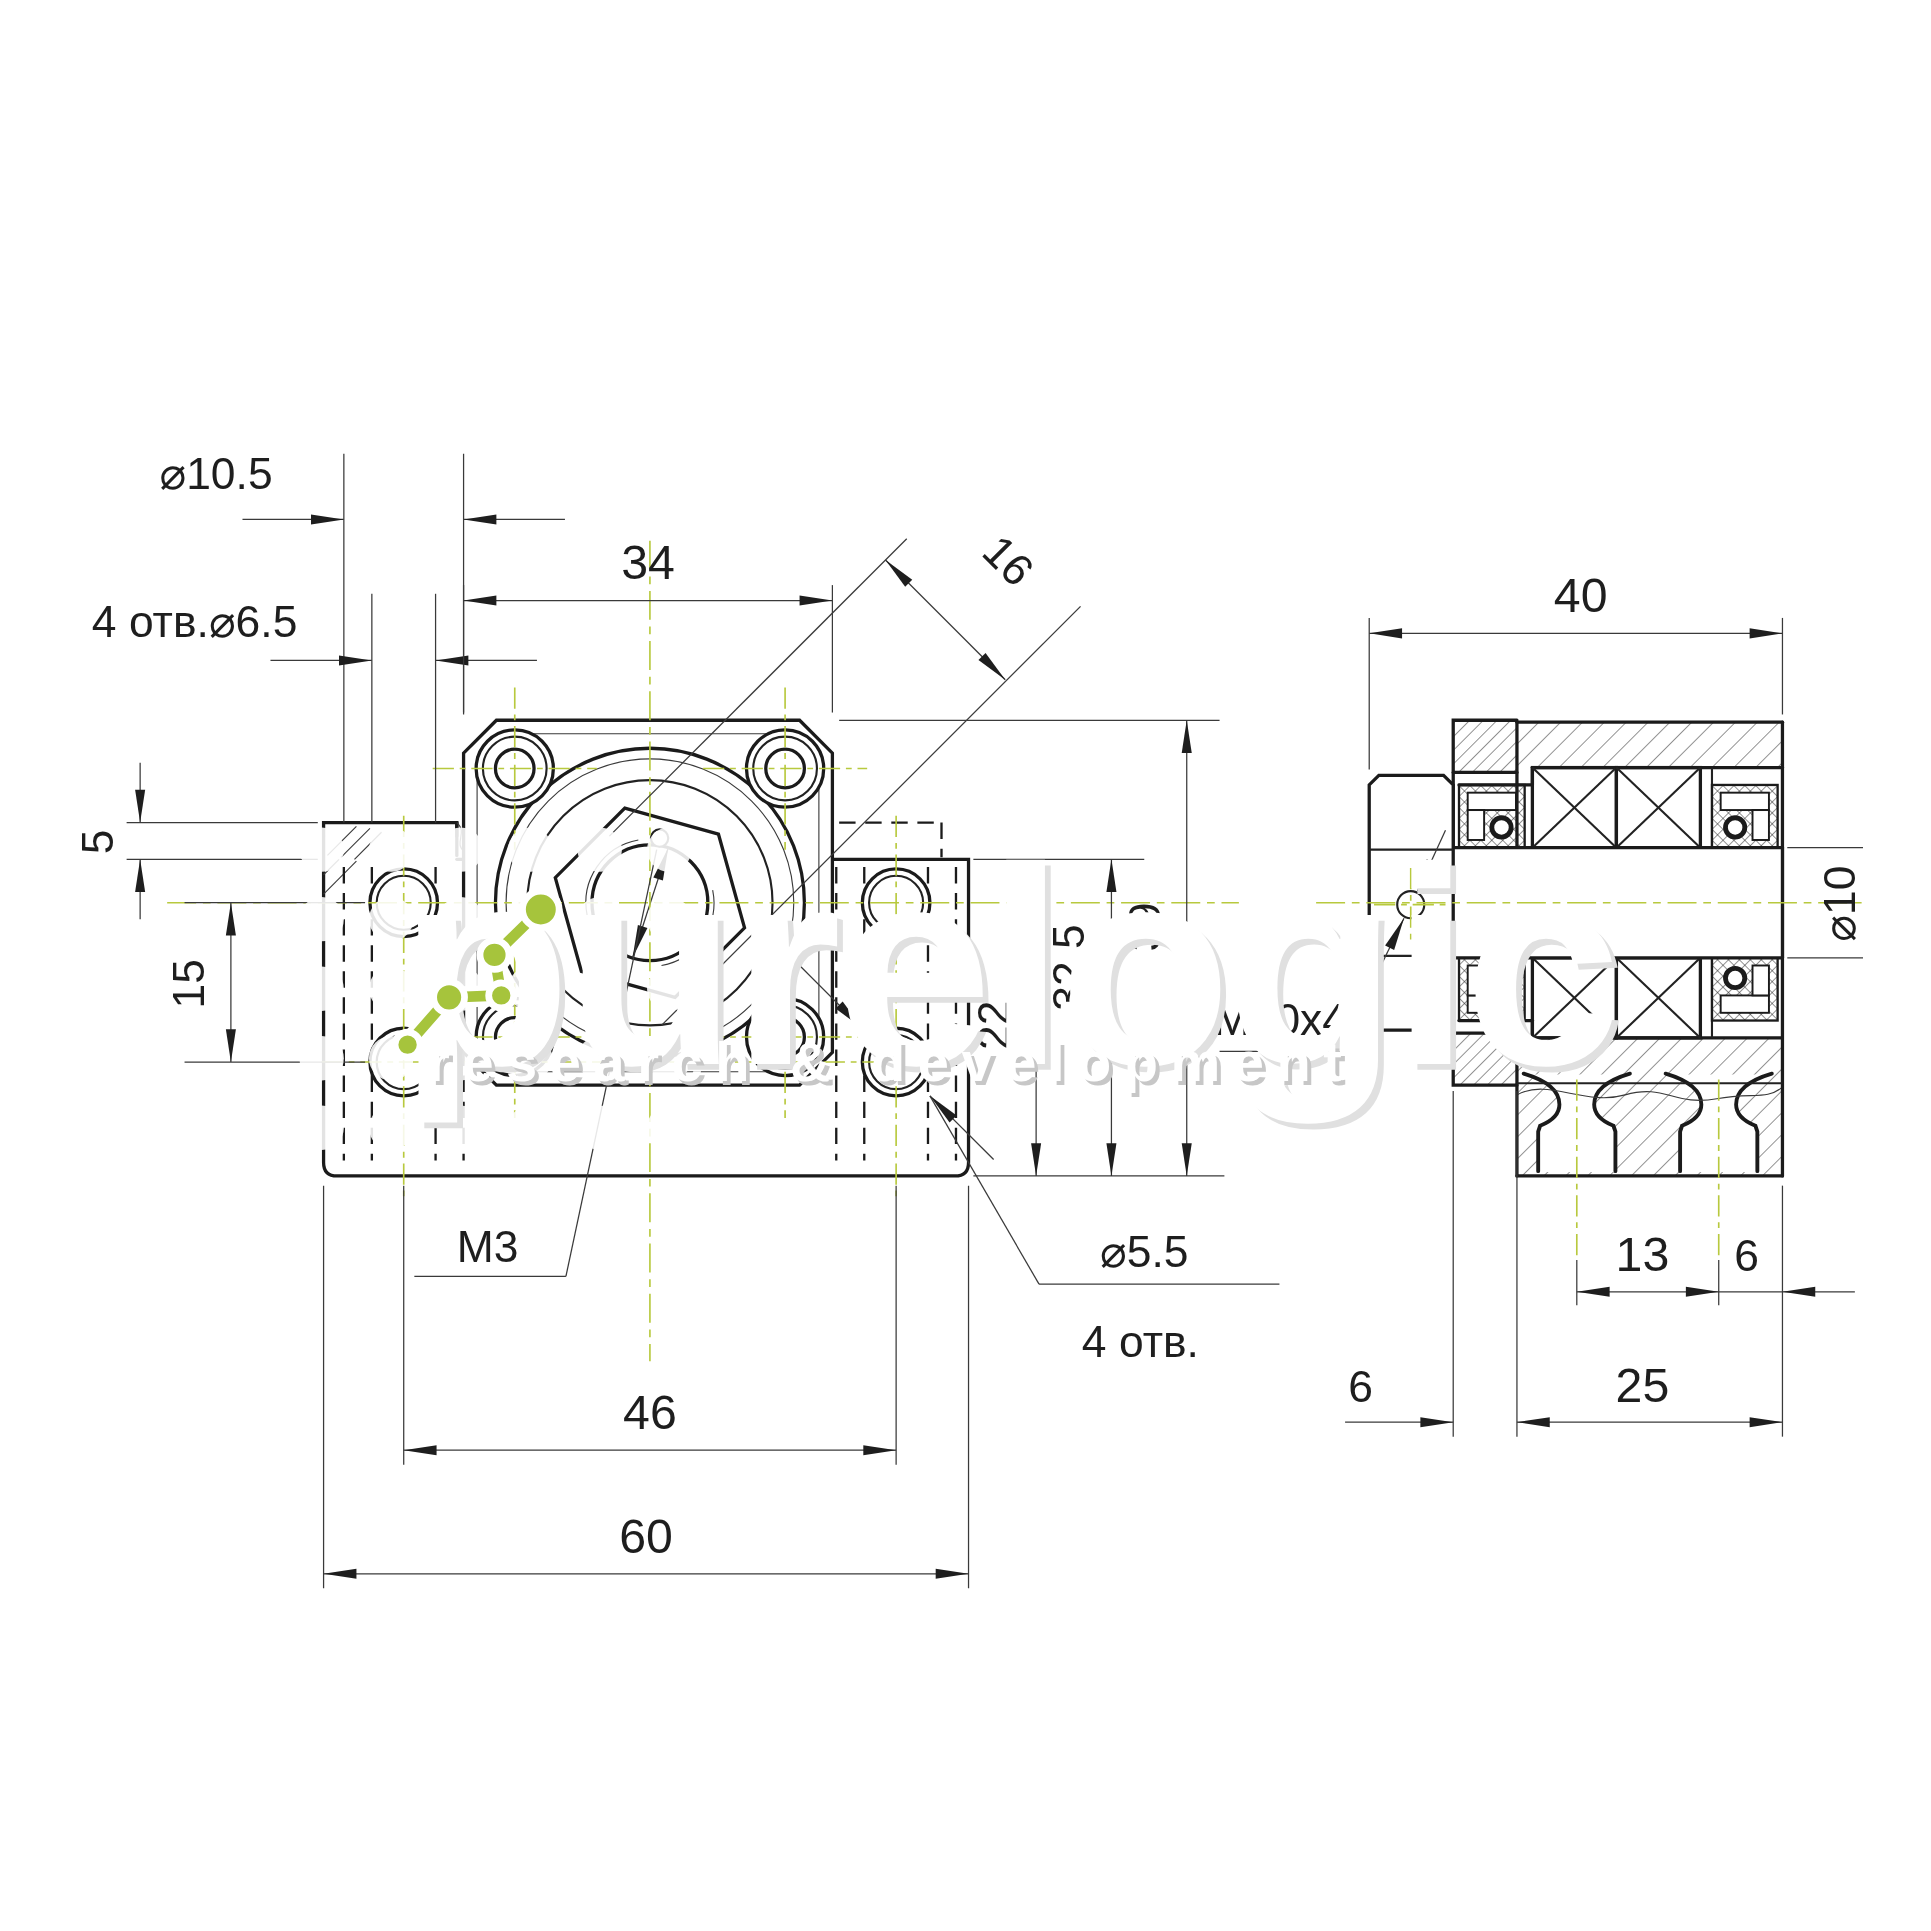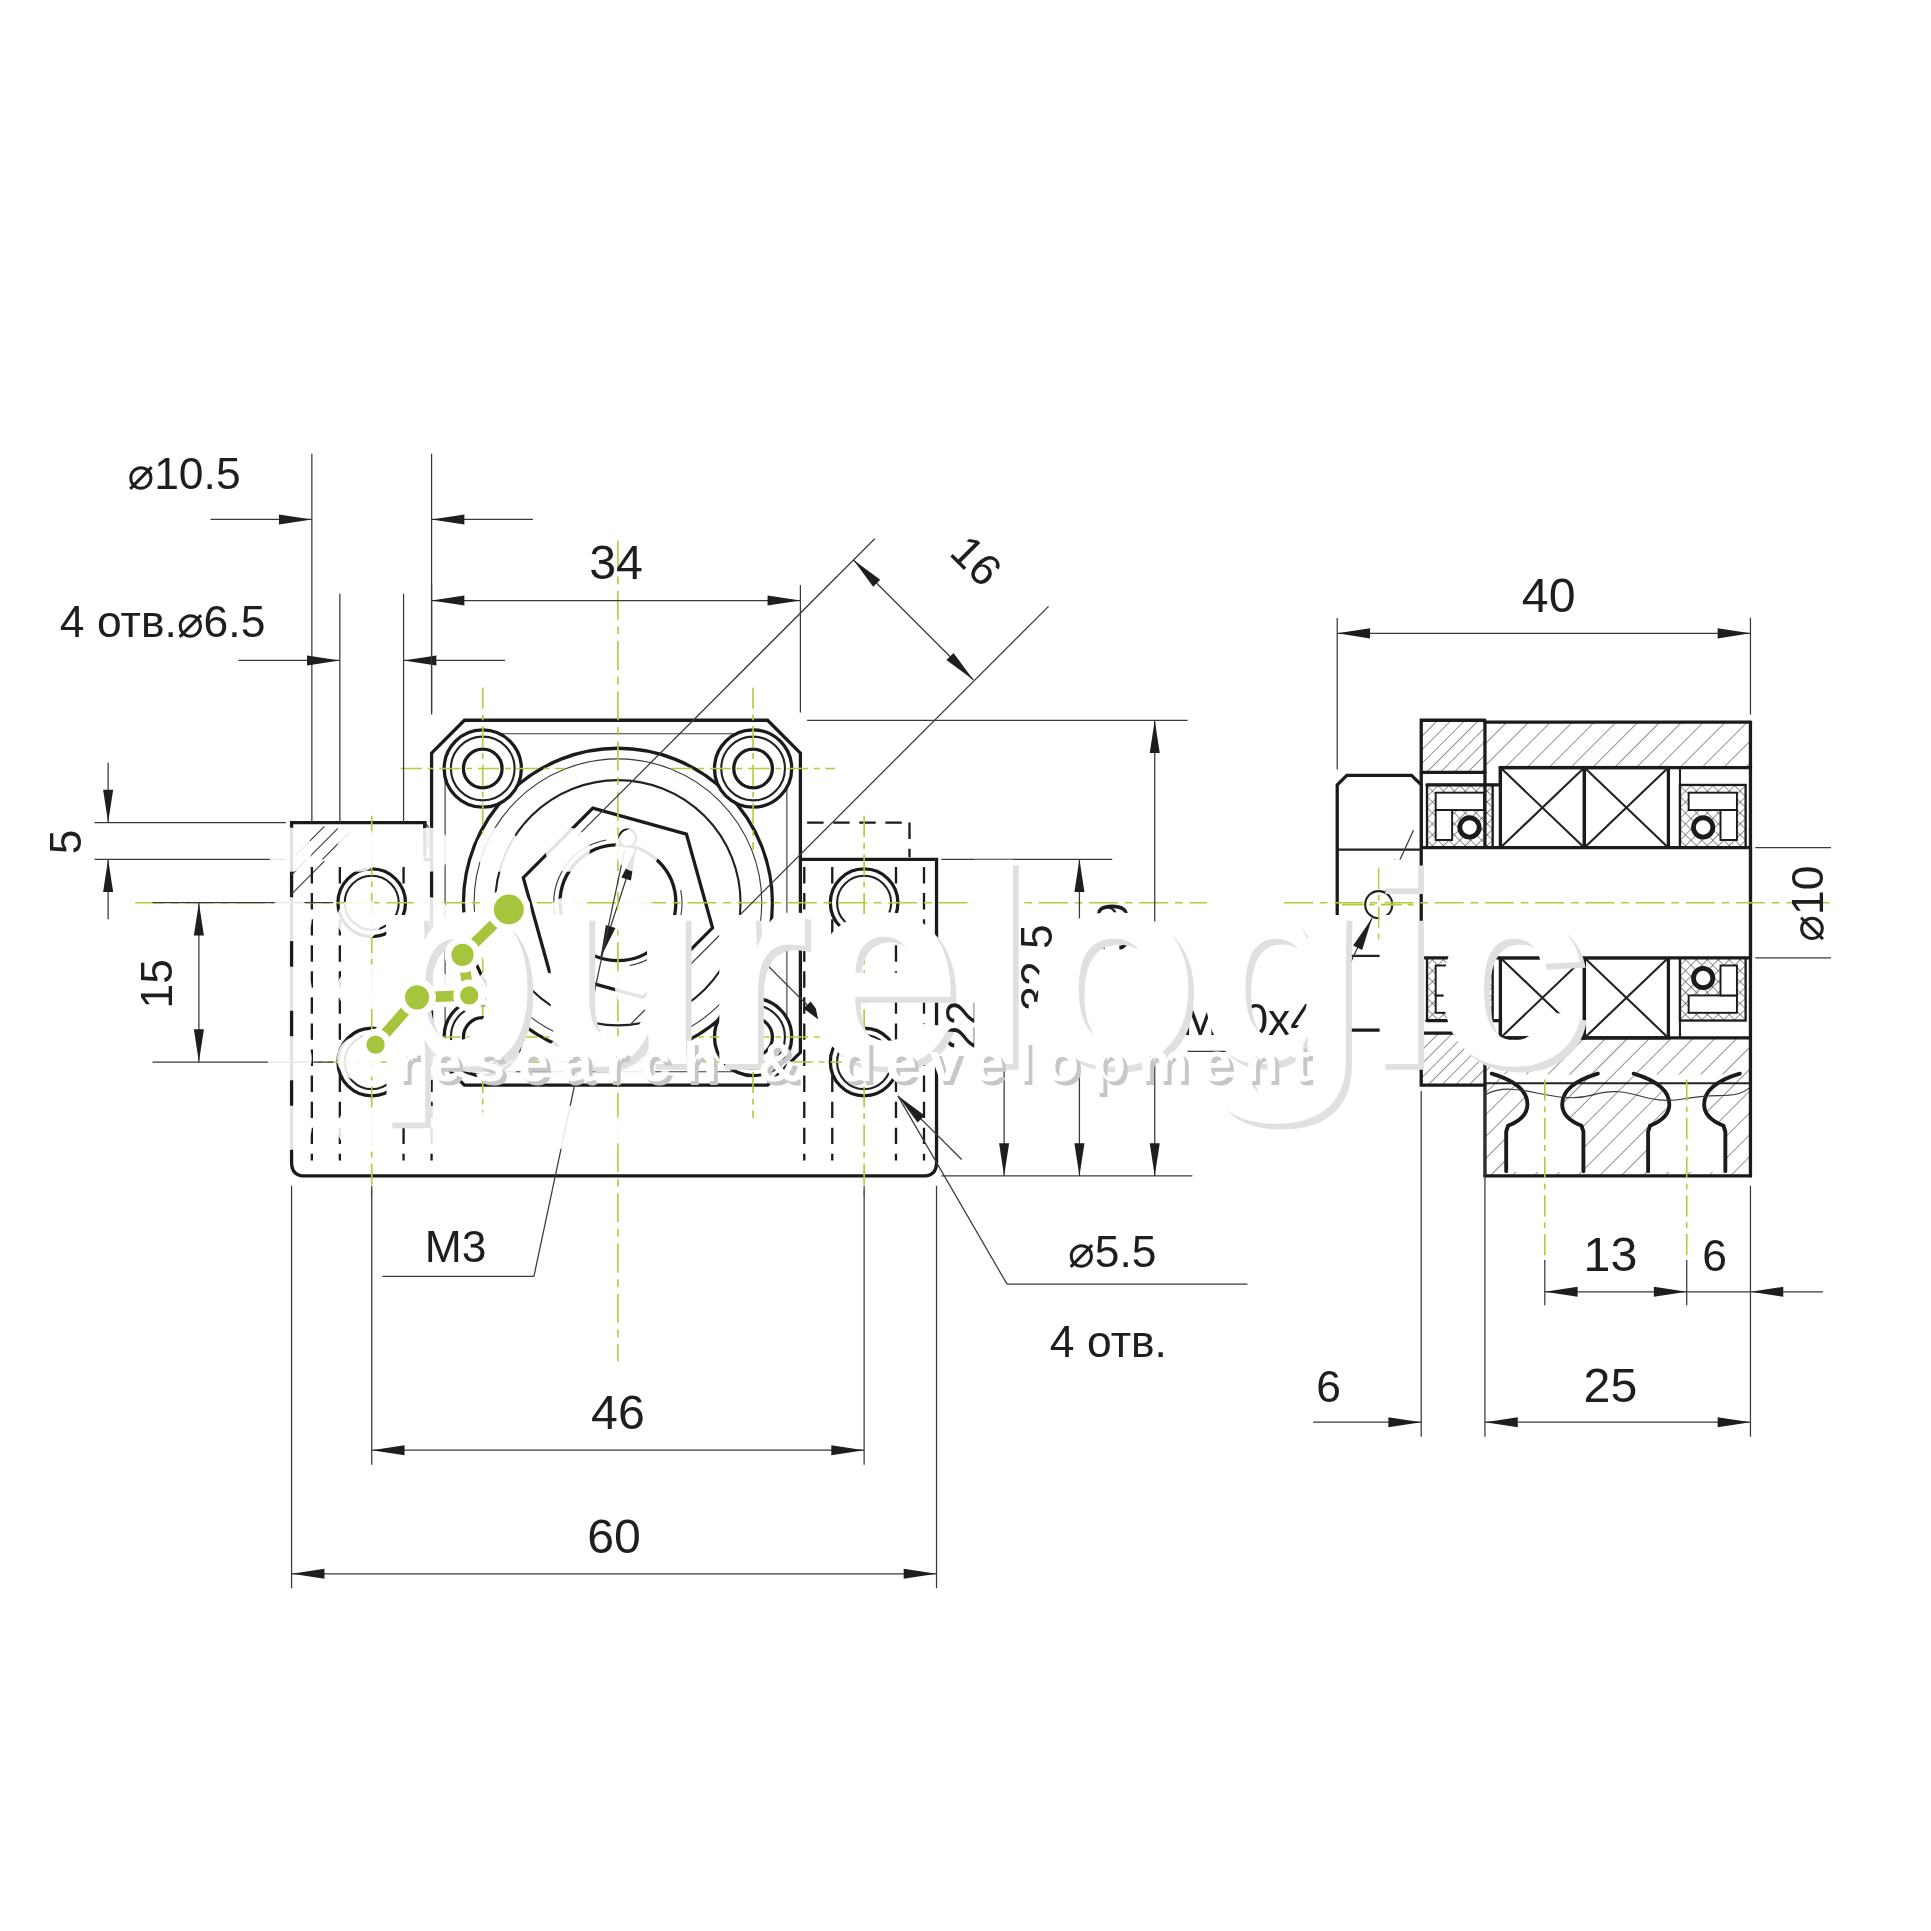--- a/index.html
+++ b/index.html
@@ -1,16 +1,16 @@
 <!DOCTYPE html>
 <html style="--centerline: #b8c93e; --logo-green: #a6c43c;"><head>
 <meta charset="utf-8">
 <style>
   html,body { margin:0; padding:0; background:#ffffff; }
-  .page { width:1831px; height:1931px; position:relative; background:#fff; overflow:hidden; }
+  .page { width:1831px; height:1931px; position:relative; background:#fff; overflow:hidden;margin-left:32px; }
   svg { display:block; }
   text { font-family:"Liberation Sans","DejaVu Sans",sans-serif; fill:#1e1e1e; }
   .t   { font-size:46px; }
   .tb  { font-size:50px; }
   .brand-shadow { font-size:292px; font-weight:bold; letter-spacing:-6px; fill:#e0e0e0; }
   .brand-face   { font-size:292px; font-weight:bold; letter-spacing:-6px; fill:#ffffff; }
   .tag-shadow   { font-size:58px; font-weight:bold; letter-spacing:13px; fill:#c7c7c7; }
   .tag-face     { font-size:58px; font-weight:bold; letter-spacing:13px; fill:#ffffff; }
   .bold  { stroke:#1b1b1b; stroke-width:3.4; fill:none; stroke-linecap:round; }
   .bold2 { stroke:#1b1b1b; stroke-width:4;   fill:none; stroke-linecap:round; }

